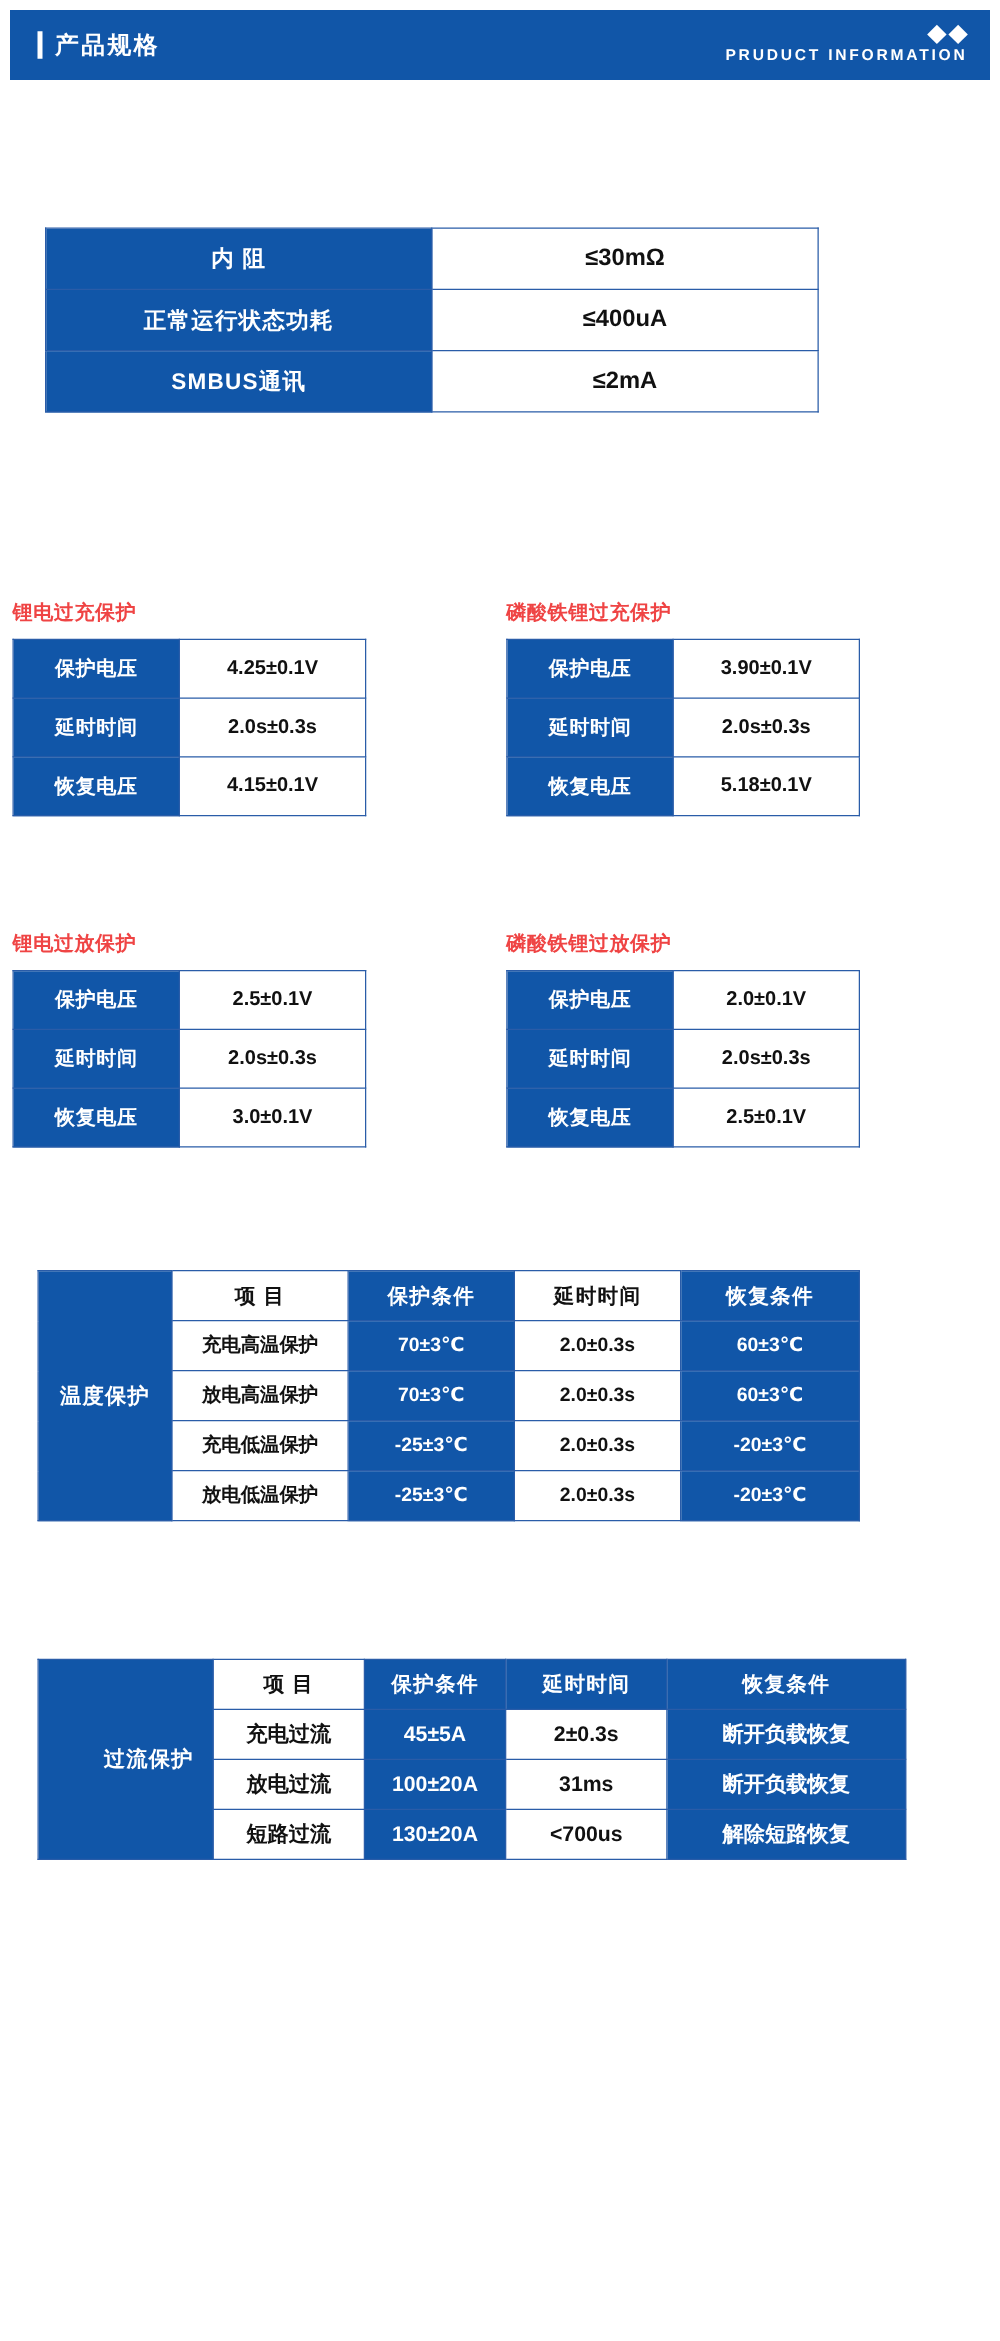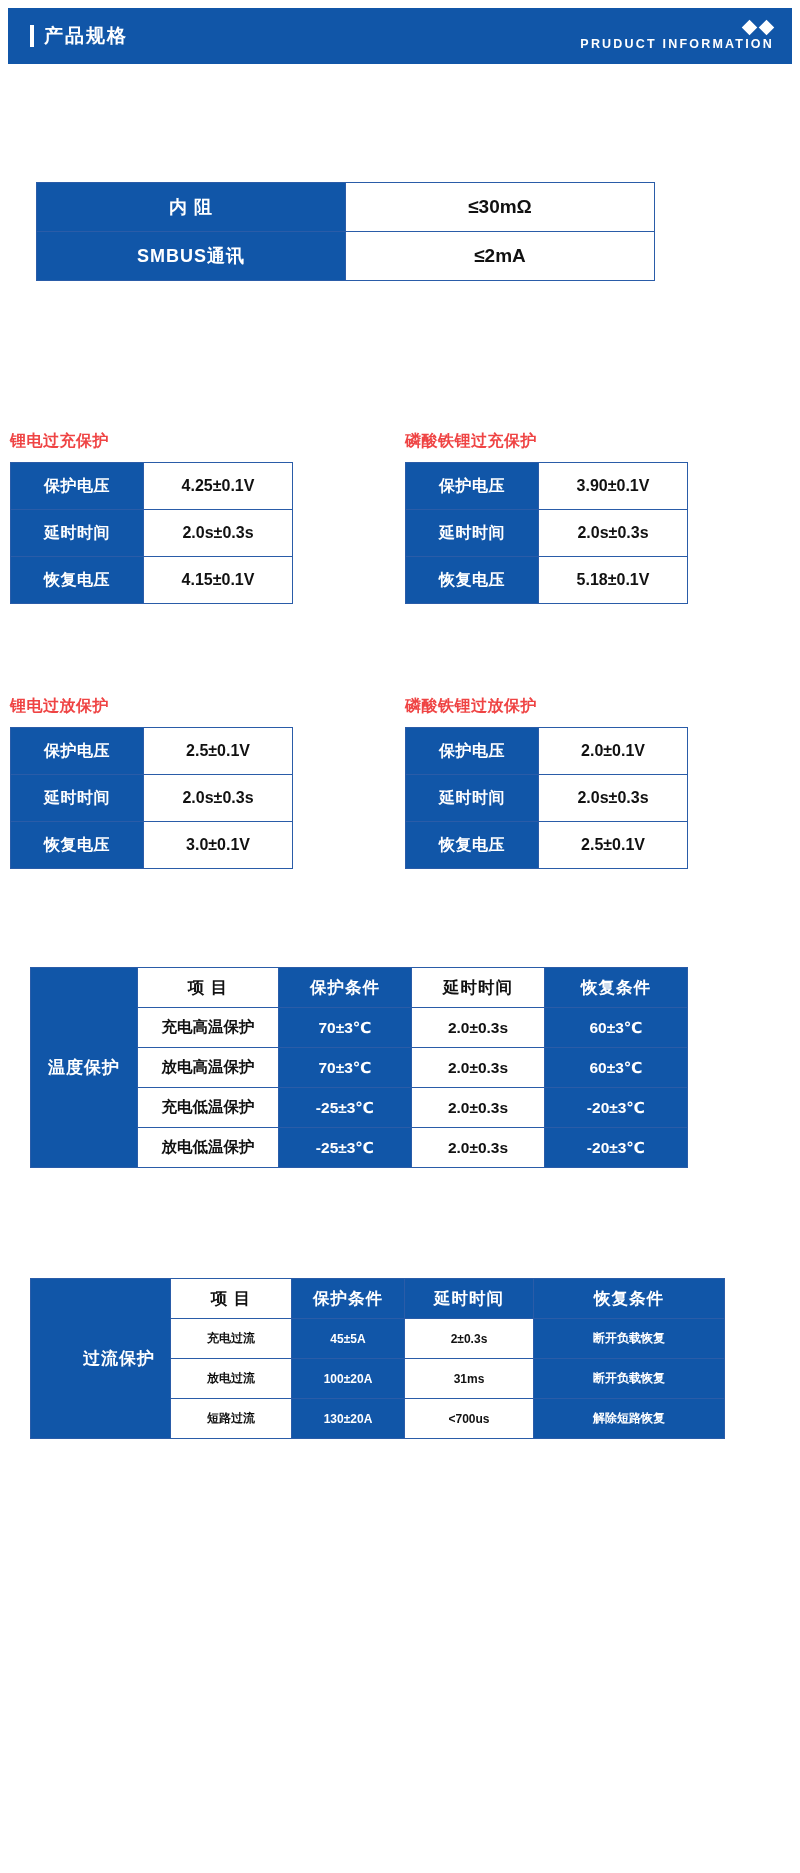--- a/index.html
+++ b/index.html
@@ -178,21 +178,21 @@
 
   
   .oc-wrap {
     margin: 0 0 0 30px;
   }
   table.oc {
     width: 642px;
   }
   table.oc td {
     height: 37px;
-    font-size: 12px;
+    font-size: 17px;
   }
   table.oc td.side {
     width: 100px;
     font-size: 17px;
     letter-spacing: 1px;
     padding-left: 38px;
   }
   table.oc td.c1 { width: 118px; }
   table.oc td.c2 { width: 110px; }
   table.oc td.c3 { width: 126px; }
@@ -225,20 +225,24 @@
   </div>
 
   <div class="spec-wrap">
     <table class="spec">
       <tbody>
           <tr>
         <td class="blue k">内  阻</td>
         <td class="white v">≤30mΩ</td>
       </tr>
       <tr>
+        <td class="blue k">正常运行状态功耗</td>
+        <td class="white v">≤400uA</td>
+      </tr>
+      <tr>
         <td class="blue k">SMBUS通讯</td>
         <td class="white v">≤2mA</td>
       </tr>
     </tbody>
       </table>
   </div>
 
   <div class="spacer-a"></div>
 
   <div class="pair-block">

